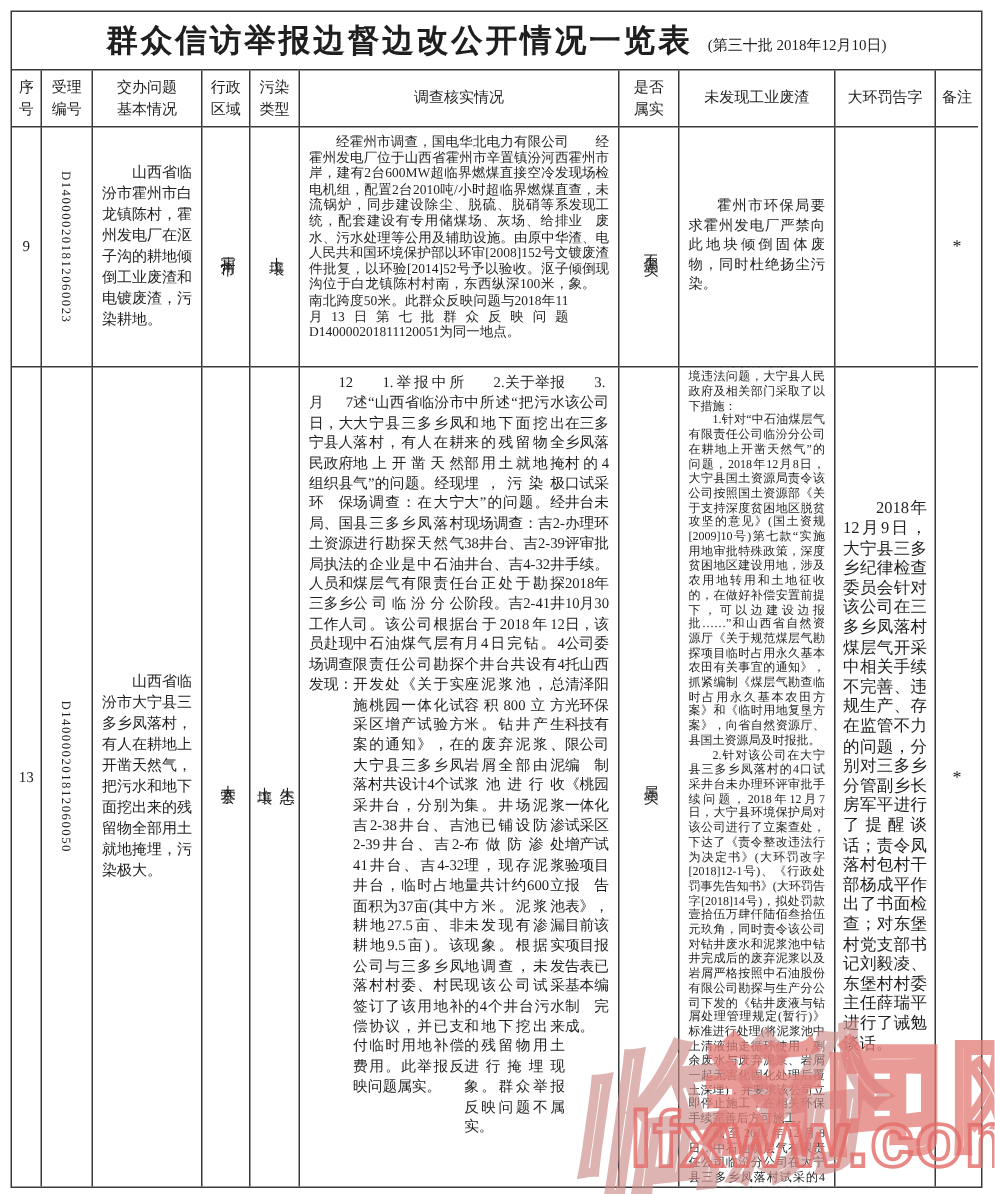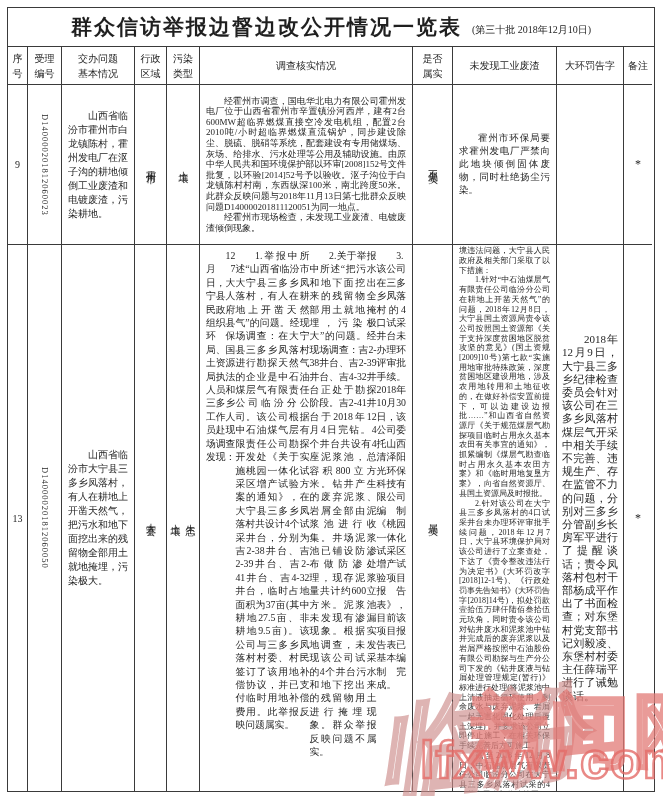--- a/index.html
+++ b/index.html
@@ -16,21 +16,21 @@
   .c.lastcol{border-right:none;}
   .c.lastrow{border-bottom:none;}
   .hdr{font-size:10px;text-align:center;white-space:pre-line;line-height:1.5;}
   .seq{font-size:10px;}
   .vnum{writing-mode:vertical-rl;text-orientation:sideways;font-size:8.5px;letter-spacing:1px;}
   .vcn{writing-mode:vertical-rl;text-orientation:upright;font-size:10px;letter-spacing:2px;white-space:pre-line;}
   .vcn2{writing-mode:vertical-lr;text-orientation:upright;font-size:10px;letter-spacing:2px;white-space:pre-line;line-height:15px;}
   .txt{display:block;align-items:flex-start;padding:4px 6px;text-align:justify;}
   .txt p{margin:0;text-indent:2em;}
   .prob{font-size:10px;line-height:14px;display:flex;flex-direction:column;justify-content:center;}
-  .inv9{font-size:9px;line-height:10.6px;display:flex;flex-direction:column;justify-content:center;}
+  .inv9{font-size:9px;line-height:10.6px;display:flex;flex-direction:row;justify-content:center;}
   .inv13{font-size:9.8px;line-height:13.4px;display:flex;flex-direction:row;justify-content:center;}
   .hand9{font-size:9.5px;line-height:13px;display:flex;flex-direction:column;justify-content:center;align-items:flex-end;}
   .hand13{font-size:8px;line-height:9.7px;display:flex;flex-direction:column;justify-content:center;}
   .acc{font-size:11px;line-height:13.2px;display:flex;flex-direction:column;justify-content:center;padding:4px 5px;}
   .remark{font-size:12px;}
   
   .wm{position:absolute;pointer-events:none;z-index:5;white-space:nowrap;
       font-family:"Liberation Sans","DejaVu Sans",sans-serif;font-weight:700;}
   .wm-script{left:378px;top:672px;font-size:104px;font-style:italic;color:transparent;
       -webkit-text-stroke:3px rgba(205,140,138,0.65);transform:rotate(-6deg);}

